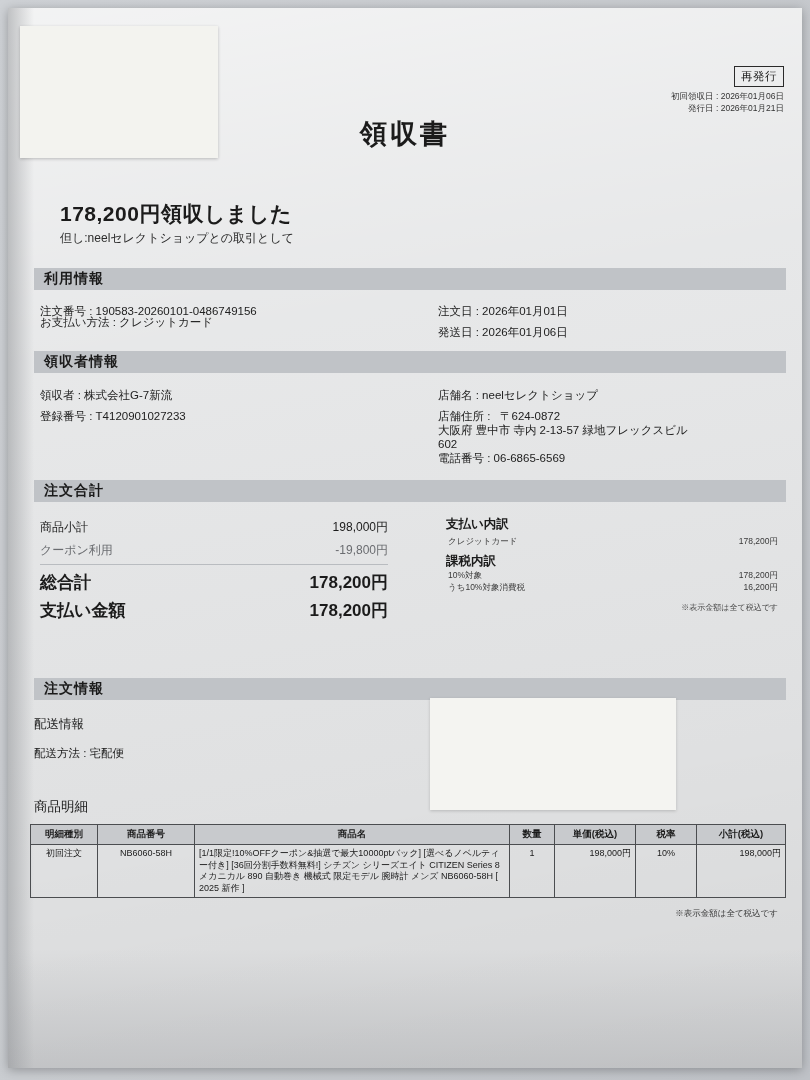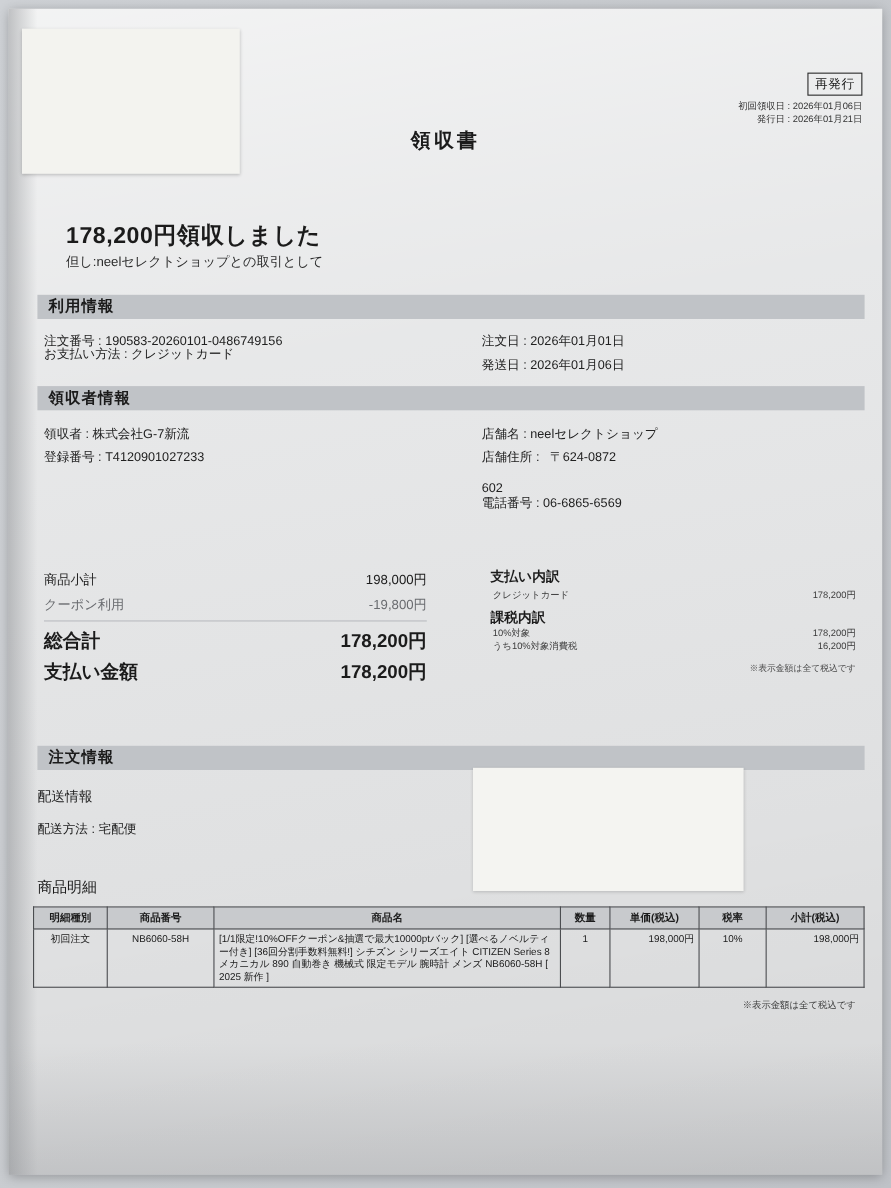--- a/index.html
+++ b/index.html
@@ -86,21 +86,21 @@
     text-align: right;
     font-size: 8.5px;
     line-height: 12px;
     color: #333;
   }
   .doc-title {
     position: absolute;
     left: 0; right: 0;
     top: 108px;
     text-align: center;
-    font-size: 18px;
+    font-size: 27px;
     font-weight: bold;
     letter-spacing: 3px;
   }
   .amount-line {
     position: absolute;
     left: 52px;
     top: 192px;
     font-size: 21px;
     font-weight: bold;
     letter-spacing: 0.5px;
@@ -216,23 +216,27 @@
       <div class="kv" style="left:430px; top:315px;">発送日 : 2026年01月06日</div>
 
       <div class="section-bar" style="top:343px;">
         <span class="label">領収者情報</span>
       </div>
       <div class="kv" style="left:32px; top:378px;">領収者 : 株式会社G-7新流</div>
       <div class="kv" style="left:32px; top:399px;">登録番号 : T4120901027233</div>
       <div class="kv" style="left:430px; top:378px;">店舗名 : neelセレクトショップ</div>
       <div class="kv" style="left:430px; top:399px;">店舗住所 : </div>
       <div class="kv" style="left:492px; top:399px;">〒624-0872</div>
+      <div class="kv" style="left:430px; top:413px;">大阪府 豊中市 寺内 2-13-57 緑地フレックスビル</div>
       <div class="kv" style="left:430px; top:427px;">602</div>
       <div class="kv" style="left:430px; top:441px;">電話番号 : 06-6865-6569</div>
 
+      <div class="section-bar" style="top:472px;">
+        <span class="label">注文合計</span>
+      </div>
 
       <div class="tot-label" style="left:32px; top:511px;">商品小計</div>
       <div class="tot-val" style="left:230px; top:511px; width:150px;">198,000円</div>
       <div class="tot-label dim" style="left:32px; top:534px;">クーポン利用</div>
       <div class="tot-val dim" style="left:230px; top:534px; width:150px;">-19,800円</div>
 
       <div class="rowline" style="left:32px; top:556px; width:348px;"></div>
 
       <div class="grand-label" style="left:32px; top:563px;text-align:center;">総合計</div>
       <div class="grand-val" style="left:220px; top:563px; width:160px;">178,200円</div>

